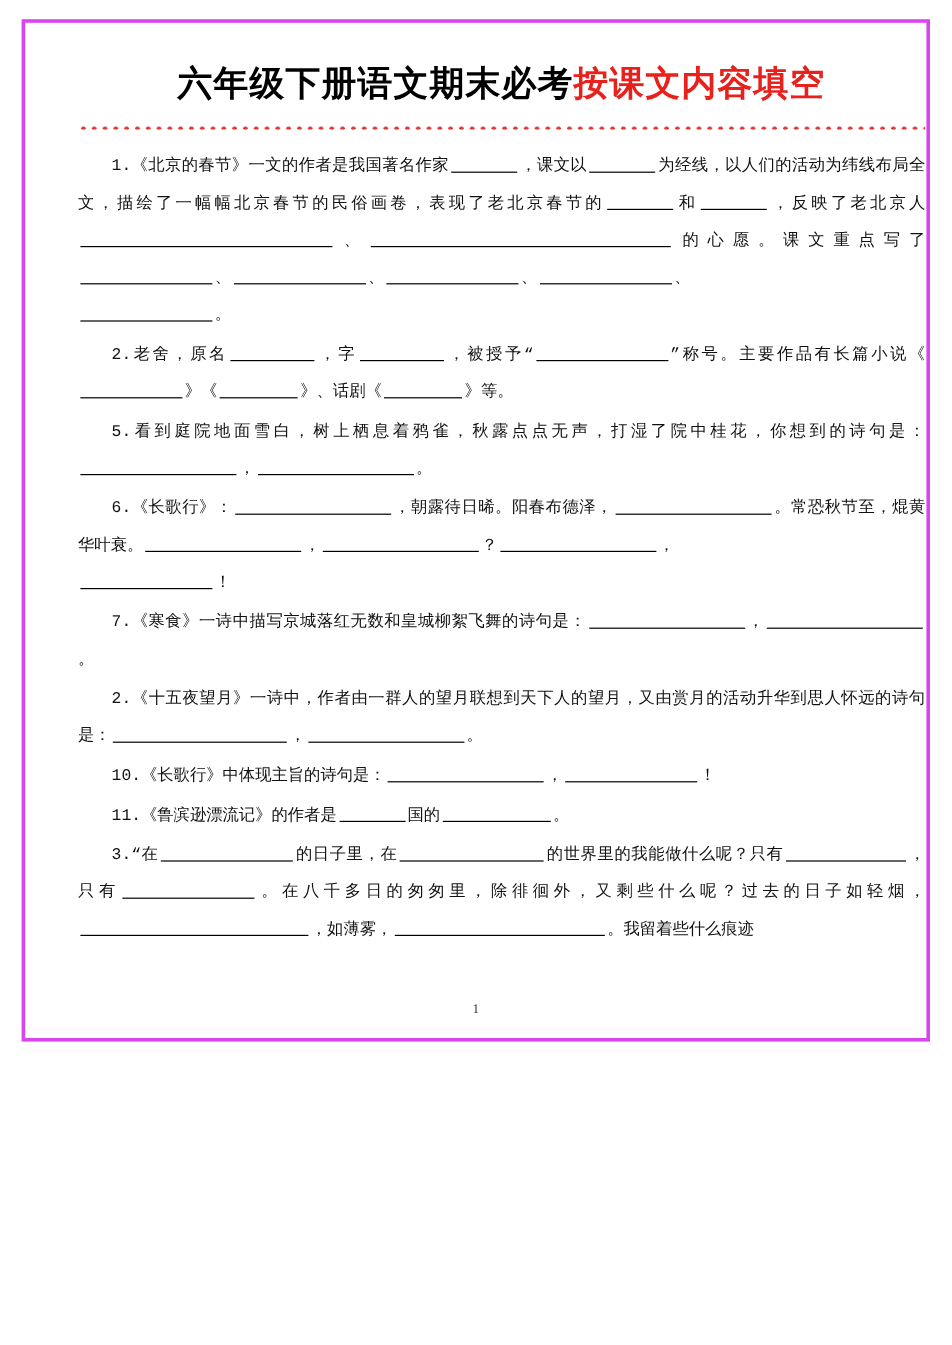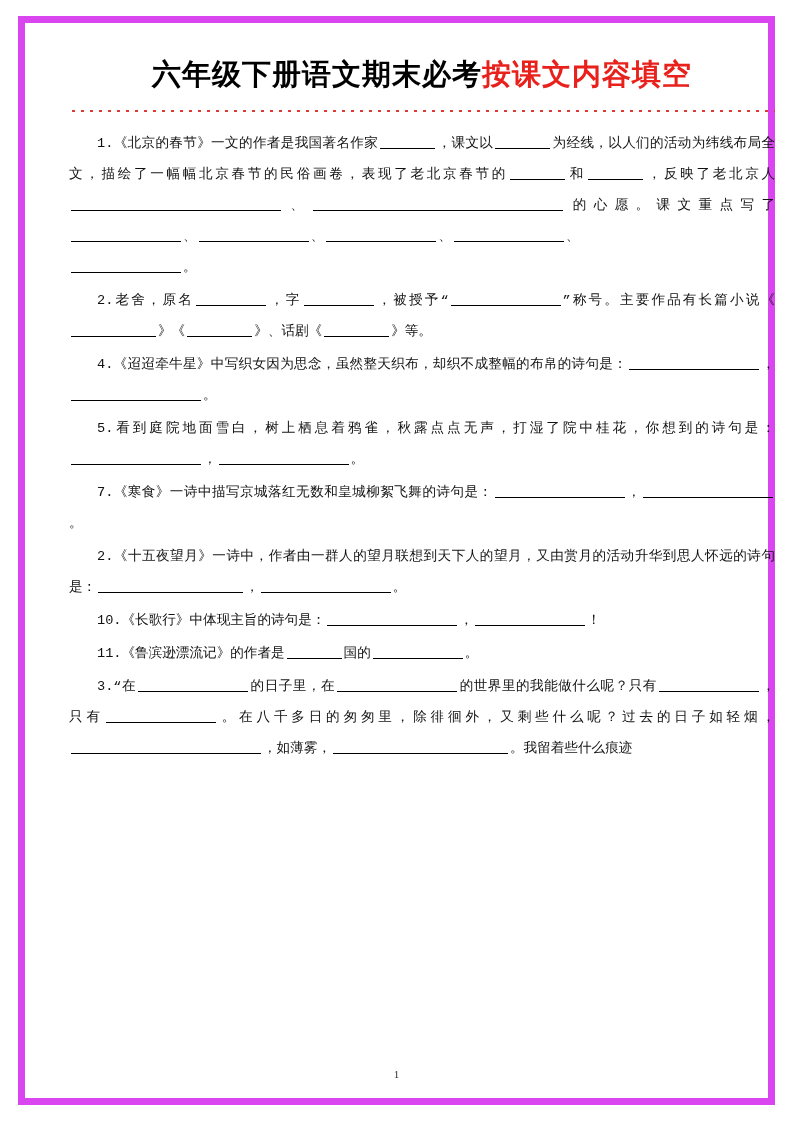--- a/index.html
+++ b/index.html
@@ -17,22 +17,22 @@
     margin: 0 auto;
     background: #ffffff;
     box-sizing: border-box;
     overflow: hidden;
   }
   .sheet {
     position: absolute;
     left: 18px;
     top: 16px;
     width: 757px;
-    height: 1089px;
-    border: 7px solid #d946ef;
+    height: 852px;
+    border: 3px solid #d946ef;
     box-sizing: border-box;
     background: #fff;
   }
   .content {
     position: absolute;
     left: 44px;
     top: 34px;
     width: 706px;
   }
   .doc-title {
@@ -123,28 +123,29 @@
         <p class="q just-full">
           <span>1.《北京的春节》一文的作者是我国著名作家</span><span class="blank b55"></span><span>，课文以</span><span class="blank b55"></span><span>为经线，以人们的活动为纬线布局全文，描绘了一幅幅北京春节的民俗画卷，表现了老北京春节的</span><span class="blank b55"></span><span>和</span><span class="blank b55"></span><span>，反映了老北京人</span><span class="blank b210"></span><span>、</span><span class="blank b250"></span><span>的心愿。课文重点写了</span><span class="blank b110"></span><span>、</span><span class="blank b110"></span><span>、</span><span class="blank b110"></span><span>、</span><span class="blank b110"></span><span>、</span><br>
           <span class="blank b110"></span><span>。</span>
         </p>
 
         <p class="q">
           <span>2.老舍，原名</span><span class="blank b70"></span><span>，字</span><span class="blank b70"></span><span>，被授予“</span><span class="blank b110"></span><span>”称号。主要作品有长篇小说《</span><span class="blank b85"></span><span>》《</span><span class="blank b65"></span><span>》、话剧《</span><span class="blank b65"></span><span>》等。</span>
         </p>
 
 
-        <p class="q">
-          <span>4.《迢迢牵牛星》中写织女因为思念，虽然整天织布，却织不成整幅的布帛的诗句是：</span><span class="blank b130"></span><span>，</span><span class="blank b130"></span><span>。</span>
-        </p>
 
         <p class="q">
           <span>5.看到庭院地面雪白，树上栖息着鸦雀，秋露点点无声，打湿了院中桂花，你想到的诗句是：</span><span class="blank b130"></span><span>，</span><span class="blank b130"></span><span>。</span>
         </p>
 
+        <p class="q">
+          <span>6.《长歌行》：</span><span class="blank b130"></span><span>，朝露待日晞。阳春布德泽，</span><span class="blank b130"></span><span>。常恐秋节至，焜黄华叶衰。</span><span class="blank b130"></span><span>，</span><span class="blank b130"></span><span>？</span><span class="blank b130"></span><span>，</span><br>
+          <span class="blank b110"></span><span>！</span>
+        </p>
 
         <p class="q spread">
           <span>7.《寒食》一诗中描写京城落红无数和皇城柳絮飞舞的诗句是：</span><span class="blank b130"></span><span>，</span><span class="blank b130"></span><span>。</span>
         </p>
 
         <p class="q just-full">
           <span>2.《十五夜望月》一诗中，作者由一群人的望月联想到天下人的望月，又由赏月的活动升华到思人怀远的诗句是：</span><span class="blank b145"></span><span>，</span><span class="blank b130"></span><span>。</span>
         </p>
 
 

